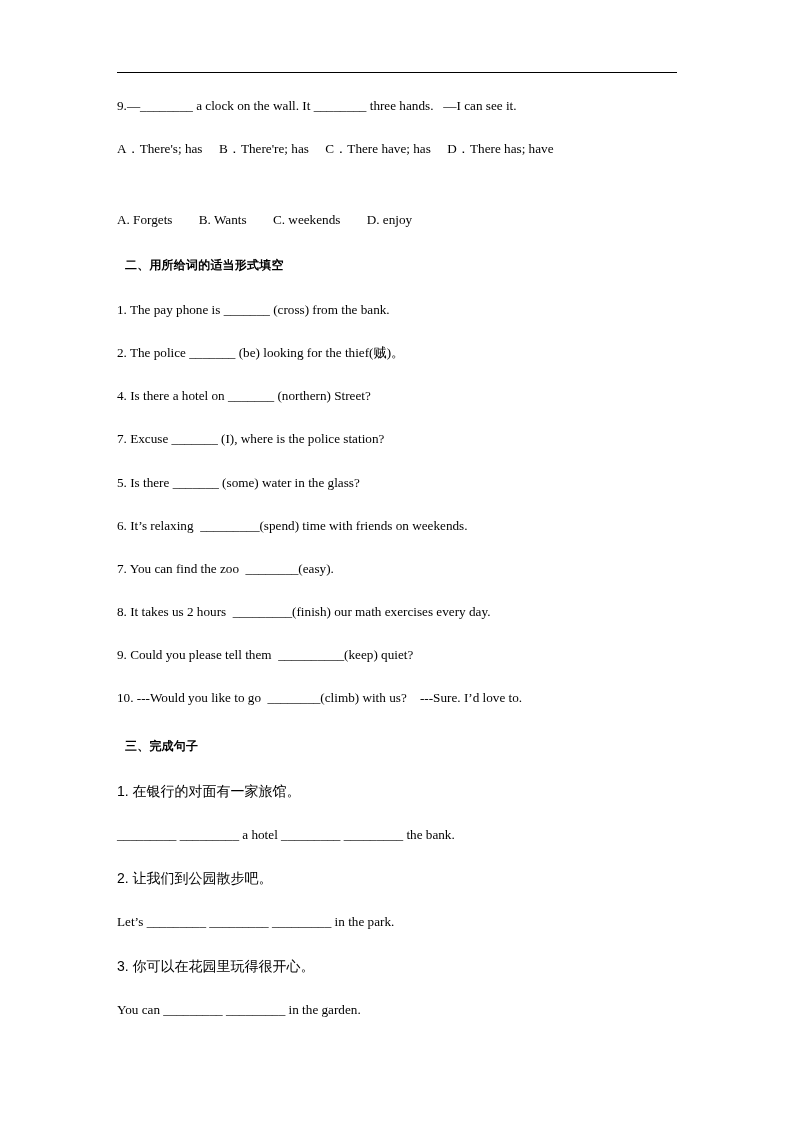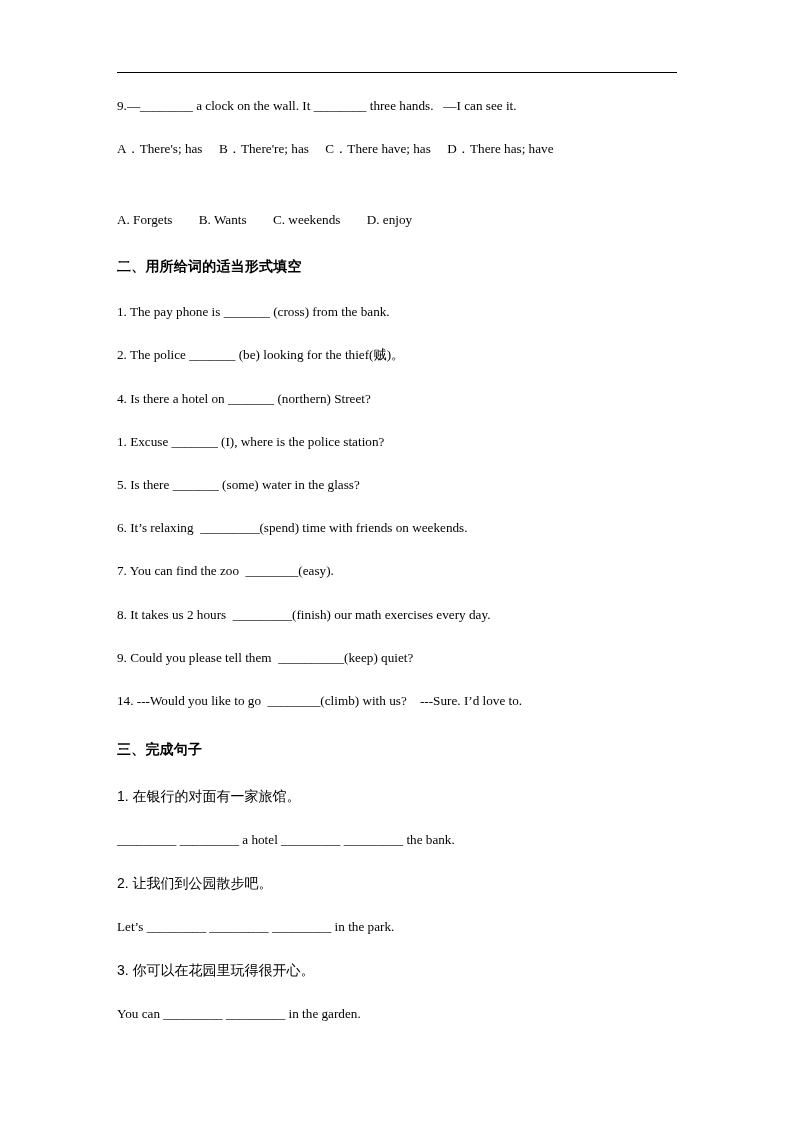--- a/index.html
+++ b/index.html
@@ -43,25 +43,26 @@
     white-space: pre-wrap;
     font-family: "Liberation Serif", serif;
     color: #000;
   }
   .gap-s { height: 28px; }
   .gap-m { height: 30px; }
   .gap-l { height: 33px; }
 
   .section-head {
     font-family: "DejaVu Sans", sans-serif;
-    font-size: 14px;
+    font-size: 12px;
     font-weight: bold;
     color: #000;
     line-height: 1.2;
     letter-spacing: 0.2px;
+    margin-left: 8px;
   }
   .cn {
     font-family: Liberation Sans, sans-serif;
     font-size: 14px;
   }
   .row { position: relative; }
 </style>
 </head>
 <body>
 
@@ -87,39 +88,39 @@
 
     <div class="line row">1. The pay phone is _______ (cross) from the bank.</div>
     <div class="gap-s"></div>
 
     <div class="line row">2. The police _______ (be) looking for the thief(贼)。</div>
     <div class="gap-s"></div>
 
     <div class="line row">4. Is there a hotel on _______ (northern) Street?</div>
     <div class="gap-s"></div>
 
-    <div class="line row">1. Excuse _______ (I), where is the police station?</div>
+    <div class="line row">7. Excuse _______ (I), where is the police station?</div>
     <div class="gap-s"></div>
 
     <div class="line row">5. Is there _______ (some) water in the glass?</div>
     <div class="gap-s"></div>
 
     <div class="line row">6. It’s relaxing  _________(spend) time with friends on weekends.</div>
     <div class="gap-s"></div>
 
     <div class="line row">7. You can find the zoo  ________(easy).</div>
     <div class="gap-s"></div>
 
     <div class="line row">8. It takes us 2 hours  _________(finish) our math exercises every day.</div>
     <div class="gap-s"></div>
 
     <div class="line row">9. Could you please tell them  __________(keep) quiet?</div>
     <div class="gap-s"></div>
 
-    <div class="line row">14. ---Would you like to go  ________(climb) with us?    ---Sure. I’d love to.</div>
+    <div class="line row">10. ---Would you like to go  ________(climb) with us?    ---Sure. I’d love to.</div>
     <div class="gap-l"></div>
 
     <div class="line section-head row">三、完成句子</div>
     <div class="gap-m"></div>
 
     <div class="line cn row">1. 在银行的对面有一家旅馆。</div>
     <div class="gap-s"></div>
 
     <div class="line row">_________ _________ a hotel _________ _________ the bank.</div>
     <div class="gap-s"></div>

